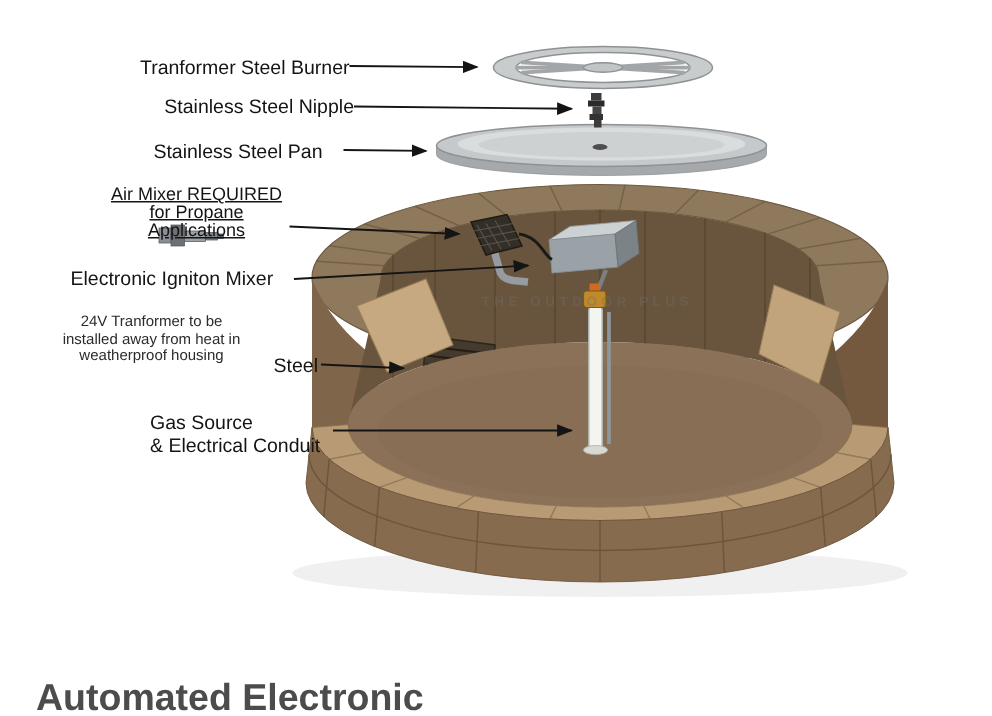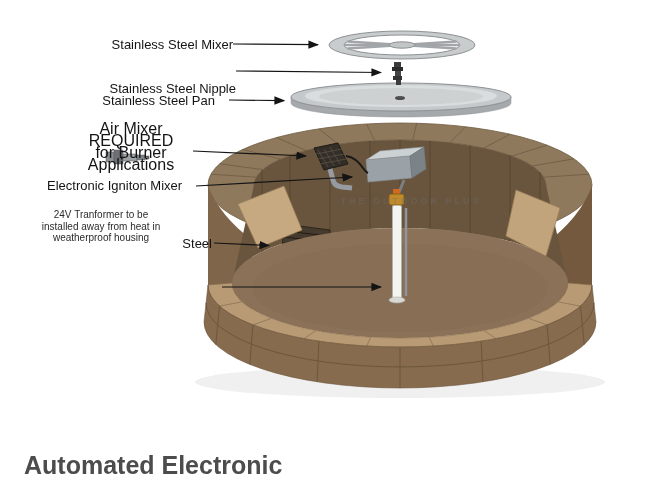--- a/index.html
+++ b/index.html
@@ -5,24 +5,24 @@
   html,body{margin:0;padding:0;background:#ffffff;}
   .canvas{
     position:relative;width:661px;height:477px;background:#ffffff;overflow:hidden;
     font-family:"Liberation Sans",sans-serif;
   }
   .diagram-svg{position:absolute;left:0;top:0;}
   .lbl{position:absolute;color:#141414;font-size:13px;line-height:15px;}
   .lbl .ln{display:block;}
   .r{text-align:right;}
   .c{text-align:center;}
-  .lbl-air{font-size:16px;line-height:12px;}
+  .lbl-air{font-size:12px;line-height:12px;text-decoration:underline;}
   .lbl-note{font-size:10px;line-height:11.5px;color:#2b2b2b;}
   .watermark{
-    position:absolute;left:336px;top:196px;width:150px;text-align:center;
+    position:absolute;left:321px;top:196px;width:150px;
     font-size:9px;letter-spacing:3px;font-weight:bold;color:#6f6f6f;opacity:.38;
   }
   .title{position:absolute;left:24px;top:383px;color:#4c4c4c;font-weight:bold;
     font-size:25px;line-height:33px;white-space:pre-wrap;}
 </style>
 </head>
 <body>
 
 <div class="canvas">
 
@@ -179,45 +179,49 @@
       <line x1="193" y1="151" x2="306" y2="156" marker-end="url(#arrow)"></line>
       <line x1="196" y1="186" x2="352" y2="177" marker-end="url(#arrow)"></line>
       <line x1="214" y1="243" x2="269" y2="245.5" marker-end="url(#arrow)"></line>
       <line x1="222" y1="287" x2="381" y2="287" marker-end="url(#arrow)"></line>
     </g>
   </svg>
 
   <div class="watermark">THE OUTDOOR PLUS</div>
 
   <div class="lbl r" style="left:58px;top:37px;width:175px;">
-    <span class="ln">Stainless Steel Mixer</span>
-  </div>
-
-  <div class="lbl r" style="left:58px;top:81px;width:178px;">
+    <span class="ln">Tranformer Steel Burner</span>
+  </div>
+
+  <div class="lbl r" style="left:58px;top:63px;width:178px;">
     <span class="ln">Stainless Steel Nipple</span>
   </div>
 
   <div class="lbl r" style="left:44px;top:93px;width:171px;">
     <span class="ln">Stainless Steel Pan</span>
   </div>
 
   <div class="lbl lbl-air c" style="left:68px;top:123px;width:126px;">
     <span class="ln">Air Mixer REQUIRED</span>
-    <span class="ln">for Burner Applications</span>
+    <span class="ln">for Propane Applications</span>
   </div>
 
   <div class="lbl" style="left:47px;top:178px;width:150px;">
     <span class="ln">Electronic Igniton Mixer</span>
   </div>
 
   <div class="lbl lbl-note c" style="left:38px;top:209px;width:126px;">24V Tranformer to be installed away from heat in weatherproof housing</div>
 
   <div class="lbl r" style="left:142px;top:236px;width:70px;">
     <span class="ln">Steel</span>
   </div>
 
+  <div class="lbl" style="left:100px;top:274px;width:130px;">
+    <span class="ln">Gas Source</span>
+    <span class="ln">&amp; Electrical Conduit</span>
+  </div>
 
   <div class="title">
     <div>Automated Electronic</div>
     
   </div>
 
 </div>
 
 </body></html>

